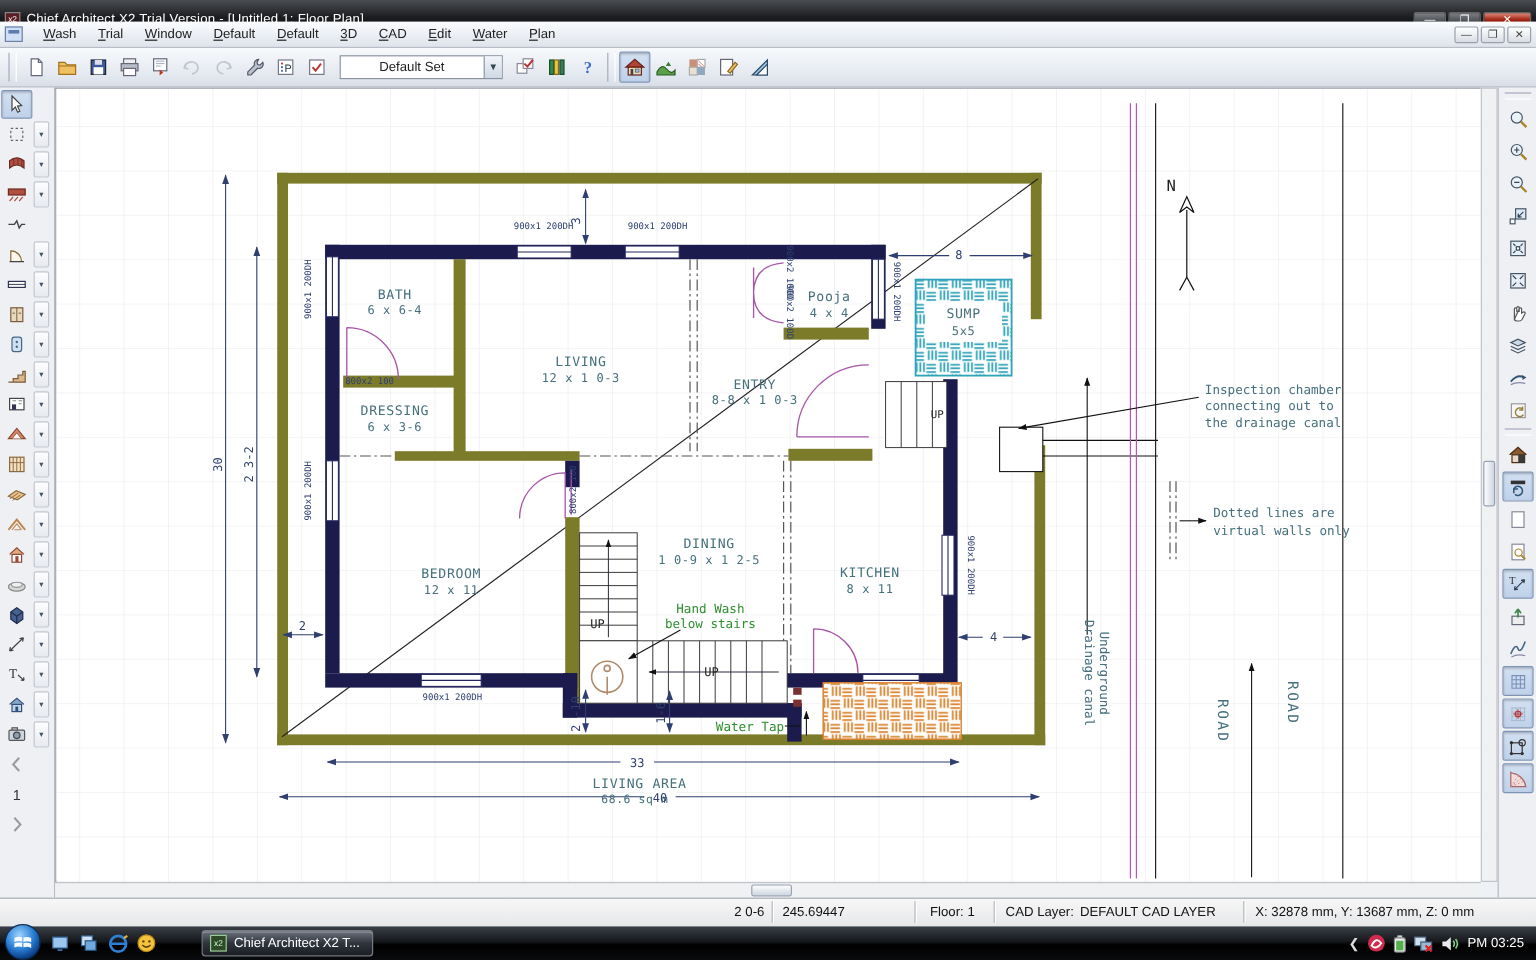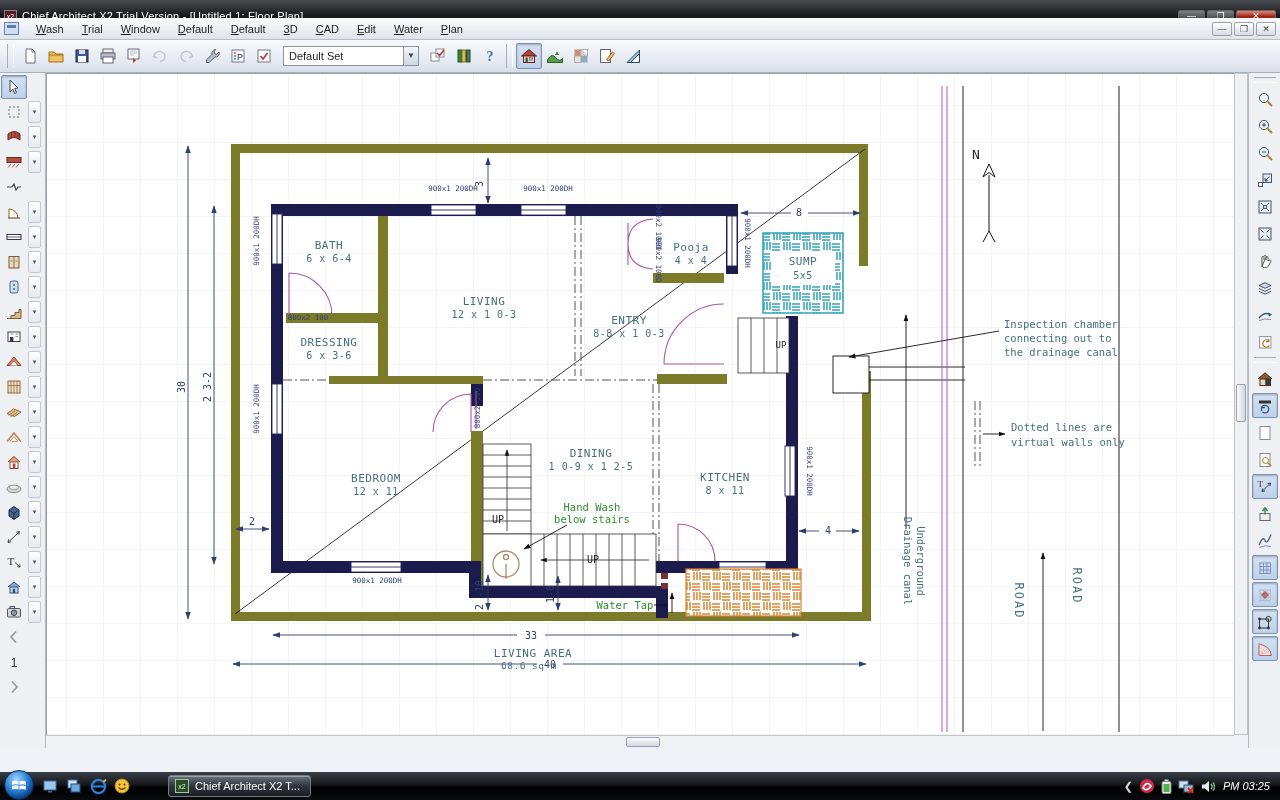--- a/index.html
+++ b/index.html
@@ -30,21 +30,21 @@
   
   .toolbar{position:absolute;left:0;top:40px;width:1280px;height:33px;
     background:linear-gradient(#f7f9fb,#e4e9f0 70%,#d8dee8);border-bottom:1px solid #aab0ba;
     display:flex;align-items:center;padding:0 4px;}
   .tbtn{width:26px;height:26px;border:1px solid transparent;border-radius:2px;
     display:flex;align-items:center;justify-content:center;flex:0 0 auto;}
   .tbtn.on{border:1px solid #7d93b5;background:linear-gradient(#d3e0f2,#bfd2ea);box-shadow:inset 0 1px 2px rgba(0,0,0,.25);}
   .tbtn.dim{opacity:.4;}
   .tsep{width:7px;height:24px;margin:0 3px;border-left:1px solid #aab;border-right:1px solid #fff;flex:0 0 auto;}
   .combo{width:136px;height:20px;border:1px solid #8a93a2;background:#fff;display:flex;
-    align-items:center;margin:0 6px;flex:0 0 auto;}
+    align-items:center;margin:0 6px;flex:0 0 auto;padding-left:27px;}
   .combo span.val{flex:1;padding-left:5px;font-size:11px;}
   .combo .combo-arrow{width:15px;height:18px;background:linear-gradient(#f2f5f9,#cfd8e4);
     border-left:1px solid #8a93a2;font-size:8px;line-height:18px;text-align:center;color:#345;}
   
   .left-tools{position:absolute;left:0;top:73px;width:46px;height:675px;background:#eef0f4;
     border-right:1px solid #b6bac2;padding-top:1px;}
   .left-tools .trow{display:flex;align-items:center;margin:1px 1px;}
   .left-tools .tbtn{width:26px;height:24px;}
   .left-tools .tarrow{width:13px;height:22px;margin-left:1px;border:1px solid #c3c7cf;border-radius:2px;
     background:linear-gradient(#fdfdfe,#e7eaf0);font-size:7px;color:#456;display:flex;align-items:center;justify-content:center;}
@@ -78,21 +78,21 @@
     border:1px solid #0a2a55;display:flex;align-items:center;justify-content:center;}
   .qlicon{width:20px;height:20px;margin:0 2px;display:flex;align-items:center;justify-content:center;border-radius:2px;}
   .taskbtn{height:22px;margin-left:34px;padding:0 10px 0 6px;display:flex;align-items:center;gap:6px;
     border:1px solid #767b82;border-radius:3px;max-width:160px;
     background:linear-gradient(#6b737d,#30353d 50%,#1b1e24);box-shadow:inset 0 1px 0 rgba(255,255,255,.35);}
   .taskbtn .x2{width:14px;height:14px;background:#2f4a28;border:1px solid #9c9;color:#cfc;
     font-size:7px;display:flex;align-items:center;justify-content:center;}
   .taskbtn .lbl{font-size:11px;white-space:nowrap;overflow:hidden;text-overflow:ellipsis;}
   .tray{margin-left:auto;display:flex;align-items:center;gap:6px;padding-right:10px;}
   .tray .chev{color:#ddd;font-size:11px;}
-  .tray .time{font-size:11px;color:#fff;font-style:italic;}
+  .tray .time{font-size:11px;color:#fff;}
 </style>
 </head>
 <body>
 
 <div class="app">
 
   <div class="titlebar">
     <div class="appico">x2</div>
     <div class="ttext">Chief Architect X2 Trial Version - [Untitled 1: Floor Plan]</div>
     <div class="winbtn">—</div>
@@ -870,20 +870,32 @@
         </svg>
       </div>
       <div class="tbtn on">
         <svg viewBox="0 0 18 18" width="18" height="18">
           <path d="M3 15.5V3.5l1.5.9A13 13 0 0 1 15.5 15.5z" fill="#f3dcdc" stroke="#a66"></path>
           <path d="M3 15.5L13 7.5M3 15.5l7-10M3 15.5l11-4.5" stroke="#c88" stroke-width=".7" stroke-dasharray="1.6 1.6" fill="none"></path>
         </svg>
       </div>
     </div>
 
+  <div class="statusbar">
+    <span style="left:585px;width:52px;text-align:right">2 0-6</span>
+    <div class="sb-div" style="left:643px"></div>
+    <span style="left:652px">245.69447</span>
+    <div class="sb-div" style="left:762px"></div>
+    <span style="left:775px">Floor: 1</span>
+    <div class="sb-div" style="left:828px"></div>
+    <span style="left:838px">CAD Layer:</span>
+    <span style="left:900px">DEFAULT CAD LAYER</span>
+    <div class="sb-div" style="left:1036px"></div>
+    <span style="left:1046px">X: 32878 mm, Y: 13687 mm, Z: 0 mm</span>
+  </div>
 
   <div class="taskbar">
     <div class="startorb">
       <svg width="16" height="16" viewBox="0 0 16 16">
         <path d="M1 4.5 Q4 3 7.5 4 V7.5 Q4 6.5 1 8z" fill="#fff" opacity=".95"></path>
         <path d="M8.5 4.2 Q12 3.2 15 4.7 V8.2 Q12 6.8 8.5 7.7z" fill="#fff" opacity=".95"></path>
         <path d="M1 9 Q4 7.8 7.5 8.7 V12.2 Q4 11.2 1 12.5z" fill="#fff" opacity=".95"></path>
         <path d="M8.5 8.9 Q12 8 15 9.4 V12.9 Q12 11.5 8.5 12.4z" fill="#fff" opacity=".95"></path>
       </svg>
     </div>

